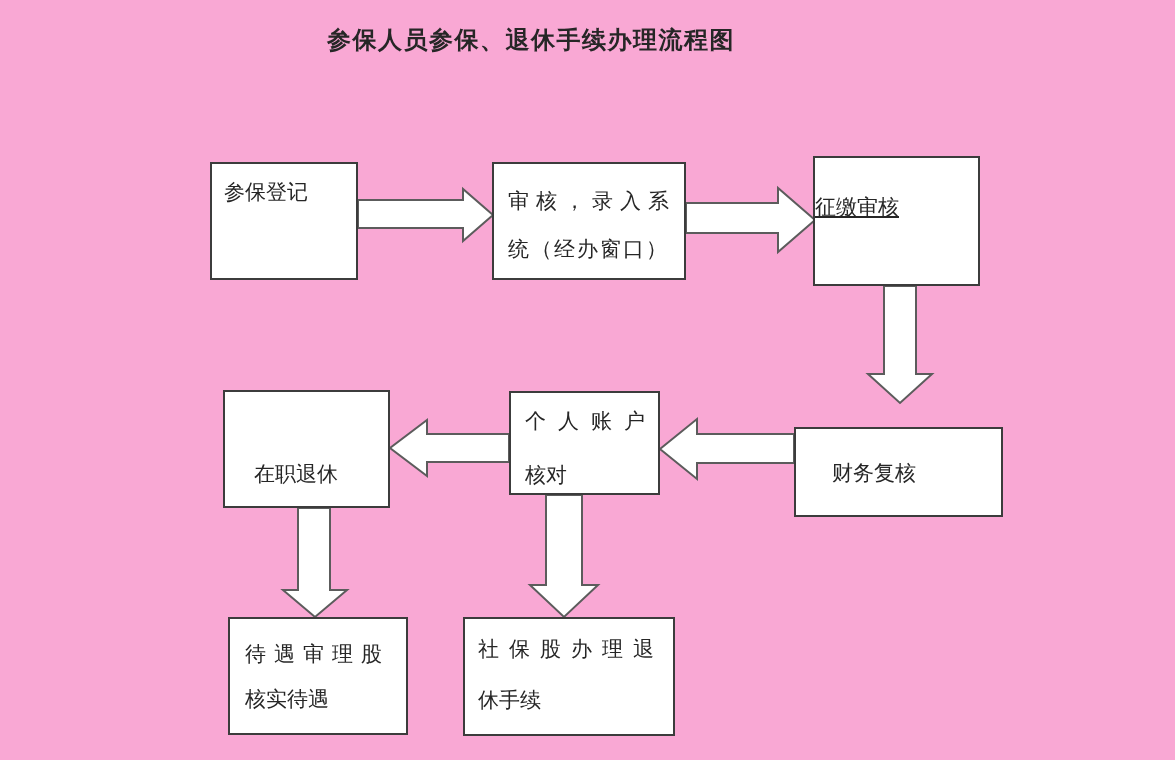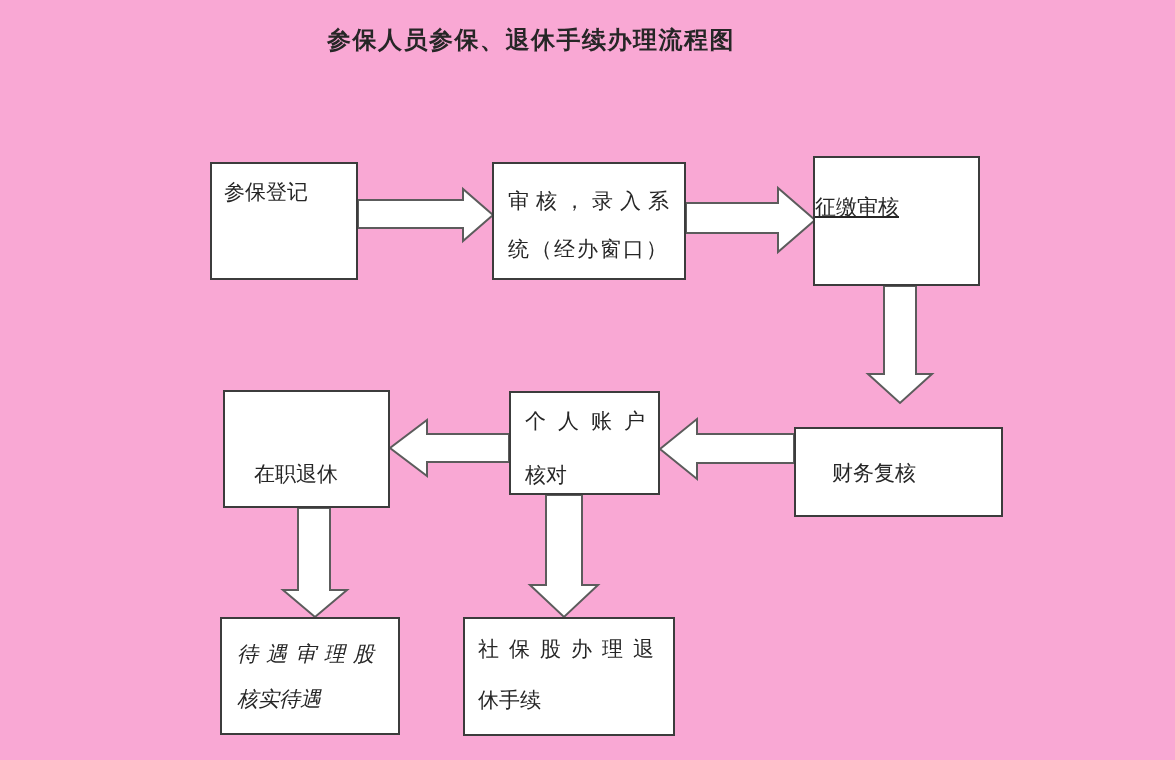--- a/index.html
+++ b/index.html
@@ -50,21 +50,21 @@
   
   .n-canbao   { left: 210px; top: 162px; width: 148px; height: 118px; padding: 15px 0 8px 12px; line-height: 26px; }
   .n-shenhe   { left: 492px; top: 162px; width: 194px; height: 118px; padding: 12px 0 0 14px;  line-height: 50px; }
   .n-shenhe .line1 { letter-spacing: 7px; }
   .n-shenhe .line2 { letter-spacing: 2px; font-family: Liberation Mono, monospace; }
   .n-zhengjiao{ left: 813px; top: 156px; width: 167px; height: 130px; padding: 36px 0 0 0; line-height: 26px; text-decoration: underline; }
   .n-caiwu    { left: 794px; top: 403px; width: 209px; height: 90px;  padding: 31px 0 0 36px; line-height: 26px; margin-top: 24px; }
   .n-geren    { left: 509px; top: 391px; width: 151px; height: 104px; padding: 4px 0 0 14px;  line-height: 52px; }
   .n-geren .line1 { letter-spacing: 12px; font-family: Liberation Mono, monospace; }
   .n-zaizhi   { left: 223px; top: 390px; width: 167px; height: 118px; padding: 69px 12px 0 29px; line-height: 26px; }
-  .n-daiyu    { left: 220px; top: 617px; width: 180px; height: 118px; padding: 12px 0 0 15px; line-height: 45px; font-style: italic; }
+  .n-daiyu    { left: 228px; top: 617px; width: 180px; height: 118px; padding: 12px 0 0 15px; line-height: 45px; }
   .n-daiyu .line1 { letter-spacing: 8px; }
   .n-shebao   { left: 463px; top: 617px; width: 212px; height: 119px; padding: 4px 0 0 13px;  line-height: 51px; }
   .n-shebao .line1 { letter-spacing: 10px; }
 </style>
 </head>
 <body>
 
 <div class="canvas">
 
   <div class="title">参保人员参保、退休手续办理流程图</div>

